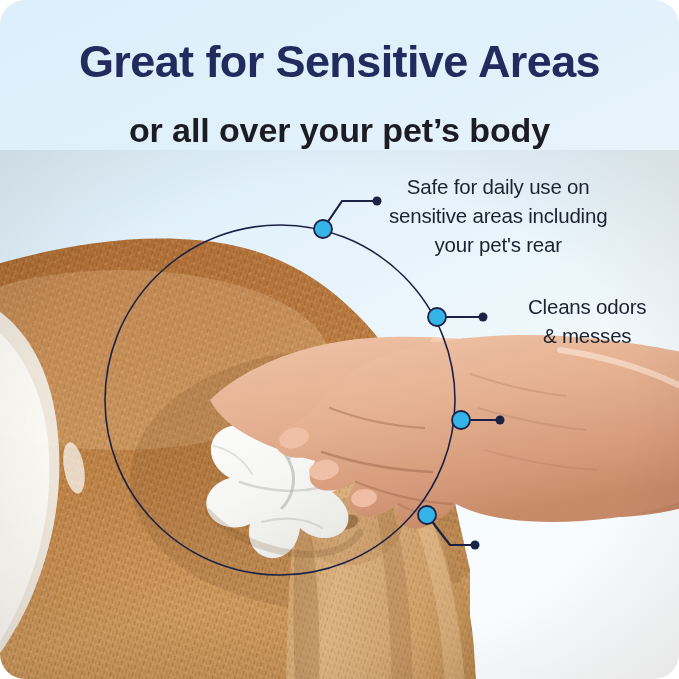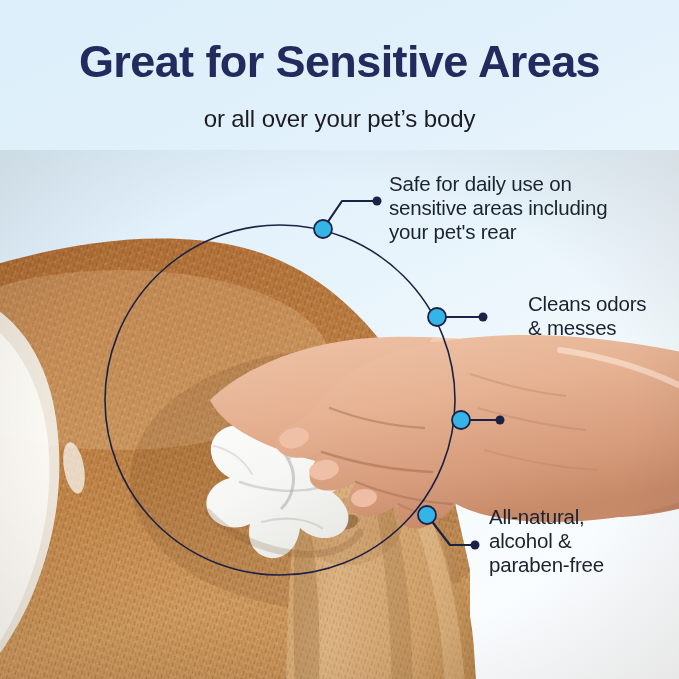--- a/index.html
+++ b/index.html
@@ -8,20 +8,21 @@
     padding: 0;
     background: #ffffff;
   }
   #infographic {
     position: relative;
     width: 679px;
     height: 679px;
     overflow: hidden;
     font-family: "Liberation Sans", "DejaVu Sans", sans-serif;
     background: linear-gradient(155deg, #dceffa 0%, #e2f1fb 32%, #eef7fc 58%, #f8fcfe 78%, #fdfeff 100%);
+    border-radius: 25px;
   }
 
   
   .header {
     position: absolute;
     left: 0;
     top: 0;
     width: 679px;
     text-align: center;
     z-index: 40;
@@ -30,25 +31,25 @@
     margin: 0;
     padding-top: 36px;
     font-size: 45px;
     line-height: 52px;
     font-weight: 700;
     letter-spacing: -0.6px;
     color: #232b5e;
     white-space: nowrap;
   }
   .subhead {
-    margin: 4px;
+    margin: 16px;
     padding-top: 11px;
-    font-size: 24px;
+    font-size: 34px;
     line-height: 31px;
-    font-weight: 400;
+    font-weight: 700;
     letter-spacing: -0.1px;
     color: #1c1c22;
     white-space: nowrap;
   }
 
   
   .photo-stage {
     position: absolute;
     left: 0;
     top: 150px;
@@ -71,24 +72,25 @@
     z-index: 30;
     pointer-events: none;
   }
   .overlay svg { display: block; }
 
   .callout-text {
     position: absolute;
     z-index: 35;
     color: #1b2230;
     font-size: 20.5px;
-    line-height: 24px;
+    line-height: 29px;
     font-weight: 400;
     letter-spacing: -0.2px;
     white-space: pre-line;
+    text-align: center;
   }
   #callout-text-0 { left: 389px; top: 172px; }
   #callout-text-1 { left: 528px; top: 292px; }
   #callout-text-2 { left: 513px; top: 396px; }
   #callout-text-3 { left: 489px; top: 505px; }
 
   .hotspot {
     position: absolute;
     width: 24px;
     height: 24px;
@@ -311,22 +313,19 @@
           <circle cx="427" cy="515" r="9" fill="#35b4e8" stroke="#1c2245" stroke-width="1.8"></circle>
         </g>
     </svg>
   </div>
 
   <div class="callout-text" id="callout-text-0">Safe for daily use on
 sensitive areas including
 your pet's rear</div>
   <div class="callout-text" id="callout-text-1">Cleans odors
 &amp; messes</div>
-  <div class="callout-text" id="callout-text-3">All-natural,
-alcohol &amp;
-paraben-free</div>
 
   <div class="hotspot" id="hotspot-0" style="left: 323px; top: 229px;"></div>
   <div class="hotspot" id="hotspot-1" style="left: 437px; top: 317px;"></div>
   <div class="hotspot" id="hotspot-2" style="left: 461px; top: 420px;"></div>
   <div class="hotspot" id="hotspot-3" style="left: 427px; top: 515px;"></div>
 
 </div>
 
 </body></html>

